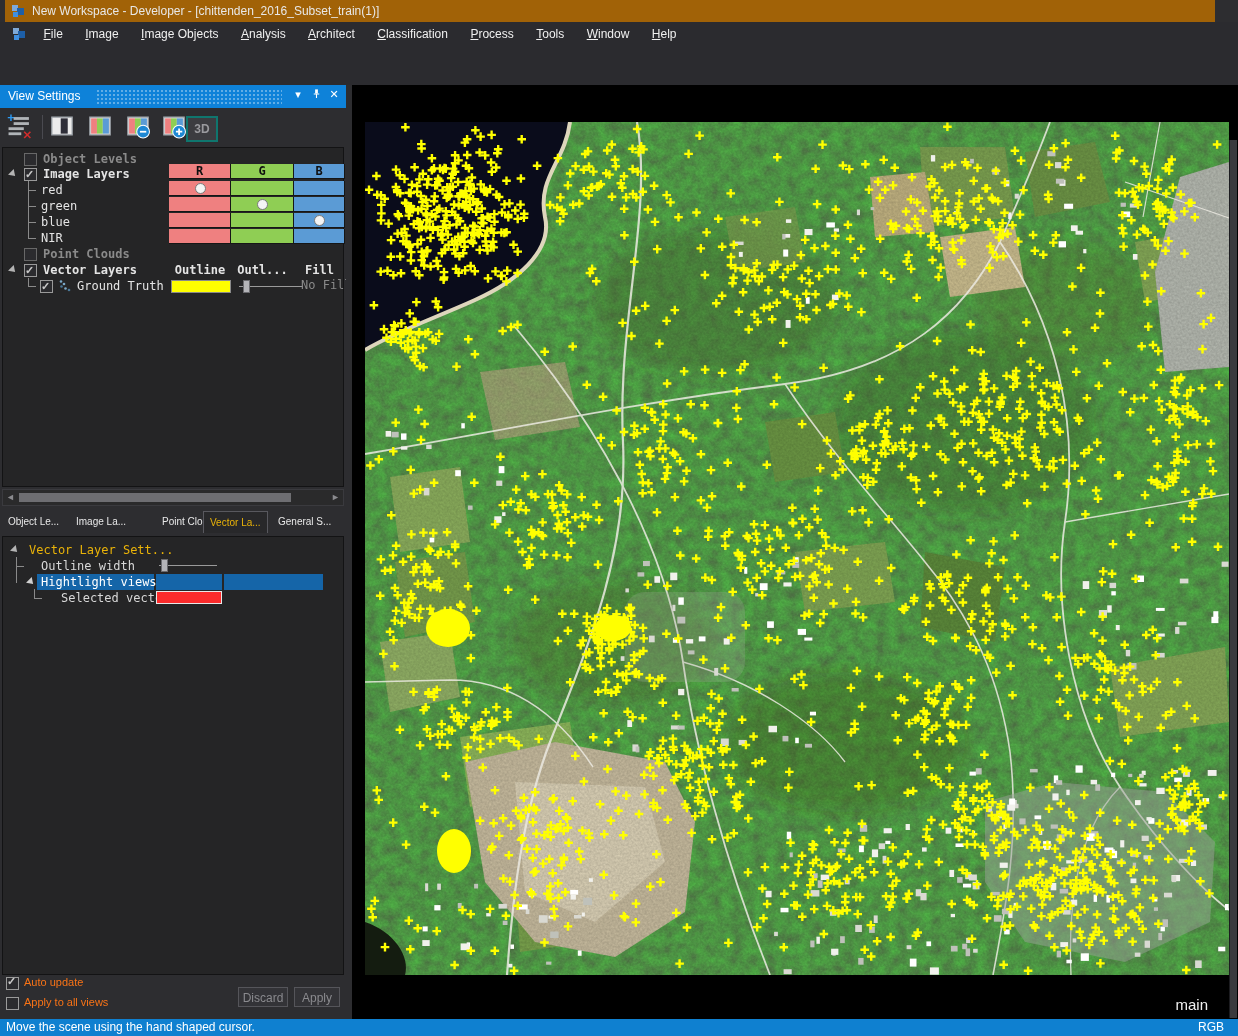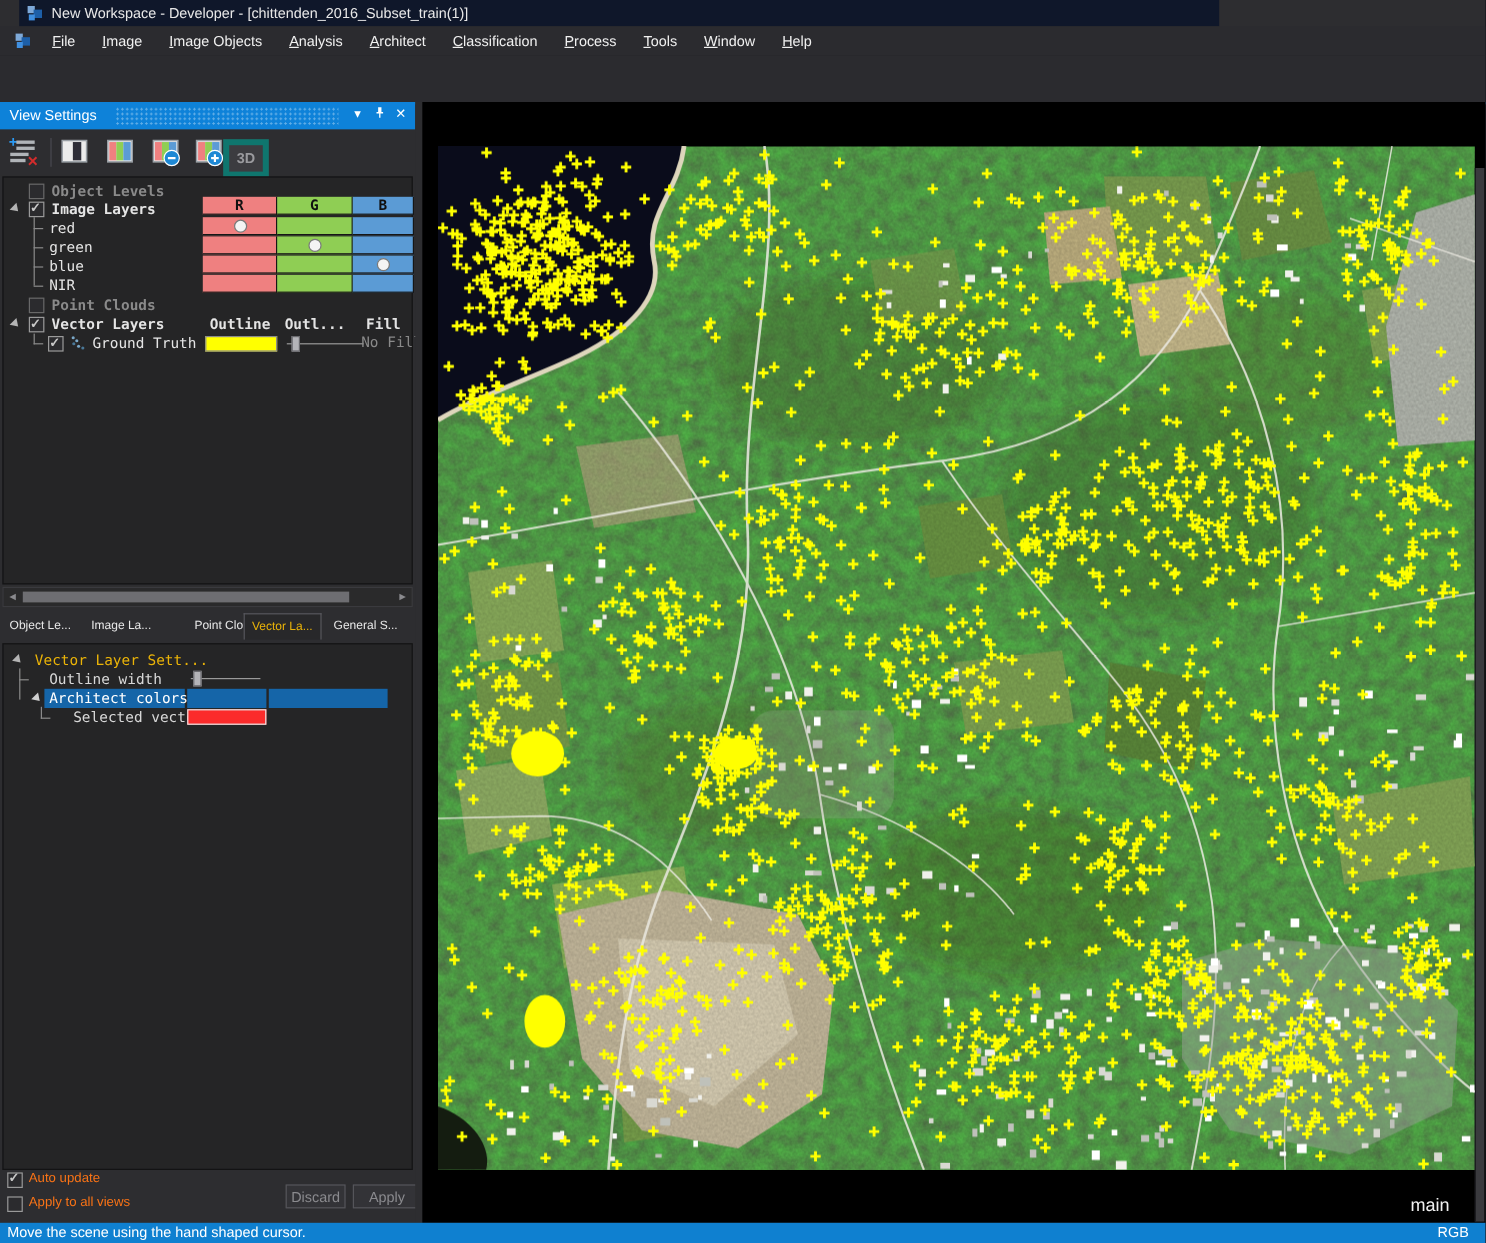--- a/index.html
+++ b/index.html
@@ -1,21 +1,21 @@
 <!DOCTYPE html>
 <html><head>
 <meta charset="utf-8">
 <style>
   html,body{margin:0;padding:0;background:#1a1a22;width:1238px;height:1036px;overflow:hidden;
     font-family:"Liberation Sans",sans-serif;-webkit-font-smoothing:antialiased;}
   .abs{position:absolute;}
   #app{position:relative;width:1238px;height:1036px;background:#2d2d30;}
 
   
-  #titlebar{left:16px;top:0;width:1000px;height:22px;background:#0f172a;color:#e8e8e8;font-size:12px;}
+  #titlebar{left:5px;top:0;width:1210px;height:22px;background:#a16207;color:#e8e8e8;font-size:12px;}
   #titlebar .ttext{position:absolute;left:27px;top:4px;white-space:nowrap;}
   .applogo{position:absolute;width:14px;height:14px;}
   .applogo i{position:absolute;background:#2f7fd6;}
   .applogo i.b1{left:1px;top:1px;width:6px;height:6px;background:#7ea9d8;}
   .applogo i.b2{left:6px;top:4px;width:7px;height:7px;background:#1d5fa8;}
   .applogo i.b3{left:2px;top:8px;width:5px;height:5px;background:#3f8fe0;}
 
   
   #menubar{left:0;top:22px;width:1238px;height:24px;background:#2b2b2f;border-bottom:1px solid #222;}
   .menu-item{display:inline-block;color:#f0f0f0;font-size:12px;padding:5px 9px 0 9px;cursor:default;}
@@ -36,21 +36,21 @@
   
   #panel{left:0;top:85px;width:346px;height:934px;background:#2d2d30;}
   #panel-header{position:absolute;left:0;top:0;width:346px;height:23px;background:#0e82d9;color:#fff;}
   #panel-header .dots{position:absolute;left:96px;top:4px;width:186px;height:15px;
     background-image:radial-gradient(rgba(255,255,255,.35) .8px, transparent 1px);background-size:4px 4px;}
   #panel-header .ptitle{position:absolute;left:8px;top:4px;font-size:12px;}
   .hicon{position:absolute;top:3px;color:#fff;font-size:11px;width:16px;text-align:center;}
   #ptoolbar{position:absolute;left:0;top:23px;width:346px;height:38px;background:#2d2d30;}
   .pbtn{position:absolute;top:4px;width:30px;height:30px;}
   .psep{position:absolute;top:7px;width:1px;height:24px;background:#4a4a50;}
-  #btn3d{position:absolute;left:186px;top:8px;width:28px;height:22px;background:#3c3c40;border:5px solid #0f766e;
+  #btn3d{position:absolute;left:186px;top:8px;width:28px;height:22px;background:#3c3c40;border:2px solid #0f766e;
     color:#9a9a9e;font-size:12px;font-weight:bold;text-align:center;line-height:22px;}
 
   .treebox{position:absolute;left:2px;width:342px;background:#252526;border:1px solid #131314;box-sizing:border-box;}
   #tree1{top:62px;height:340px;}
   #tree2{top:451px;height:439px;}
 
   .mono{font-family:"DejaVu Sans Mono",monospace;font-weight:bold;font-size:12px;color:#e4e4e4;white-space:nowrap;}
   .mono.dim{color:#8a8a8a;}
   .trow{position:absolute;height:16px;line-height:16px;}
   .cb{position:absolute;width:11px;height:11px;border:1px solid #9a9a9a;background:#2b2b2e;}
@@ -528,37 +528,37 @@
         <span class="mono" style="position:absolute;left:38px;font-weight:normal;color:#d8d8d8;">Outline width</span>
       </div>
       <div class="slider-track" style="left:156px;top:28px;width:58px;"></div>
       <div class="slider-thumb" style="left:158px;top:22px;"></div>
 
       <div class="trow" style="left:0;top:37px;width:342px;">
         <span class="tri" style="left:24px;top:5px;border-top-color:#d0d0d0;"></span>
         <span id="hl-seg1" style="position:absolute;left:34px;top:0;width:117px;height:16px;background:#1565a8;"></span>
         <span id="hl-seg2" style="position:absolute;left:153px;top:0;width:66px;height:16px;background:#1565a8;"></span>
         <span id="hl-seg3" style="position:absolute;left:221px;top:0;width:99px;height:16px;background:#1565a8;"></span>
-        <span class="mono" style="position:absolute;left:38px;font-weight:normal;color:#fff;z-index:2;">Architect colors</span>
+        <span class="mono" style="position:absolute;left:38px;font-weight:normal;color:#fff;z-index:2;">Hightlight views</span>
       </div>
       <div class="tl" style="left:31px;top:52px;width:1px;height:10px;"></div>
       <div class="trow" style="left:0;top:53px;">
         <span class="tl" style="left:31px;top:8px;width:8px;height:1px;"></span>
         <span class="mono" style="position:absolute;left:58px;font-weight:normal;color:#d8d8d8;">Selected vector</span>
       </div>
       <div class="swatch" id="sel-vector-swatch" style="left: 153px; top: 54px; width: 66px; height: 13px; border: 1px solid rgb(232, 232, 232); background: rgb(251, 43, 43);"></div>
     </div>
 
     <div id="pfooter">
       <span class="cb checked" style="left:6px;top:2px;"></span>
       <span class="flabel" style="left:24px;top:1px;">Auto update</span>
       <span class="cb" style="left:6px;top:22px;"></span>
       <span class="flabel" style="left:24px;top:21px;">Apply to all views</span>
       <span class="fbtn" style="left:238px;top:12px;">Discard</span>
-      <span class="fbtn" style="left:294px;top:12px;width:57px;">Apply</span>
+      <span class="fbtn" style="left:294px;top:12px;width:46px;">Apply</span>
     </div>
   </div>
 
   <div class="abs" id="splitter"></div>
 
   <div class="abs" id="viewer">
     <svg id="map" viewBox="0 0 864 853">
       <defs>
         <filter id="forestF" x="0" y="0" width="100%" height="100%">
           <feTurbulence type="fractalNoise" baseFrequency="0.09" numOctaves="4" seed="11"></feTurbulence>

